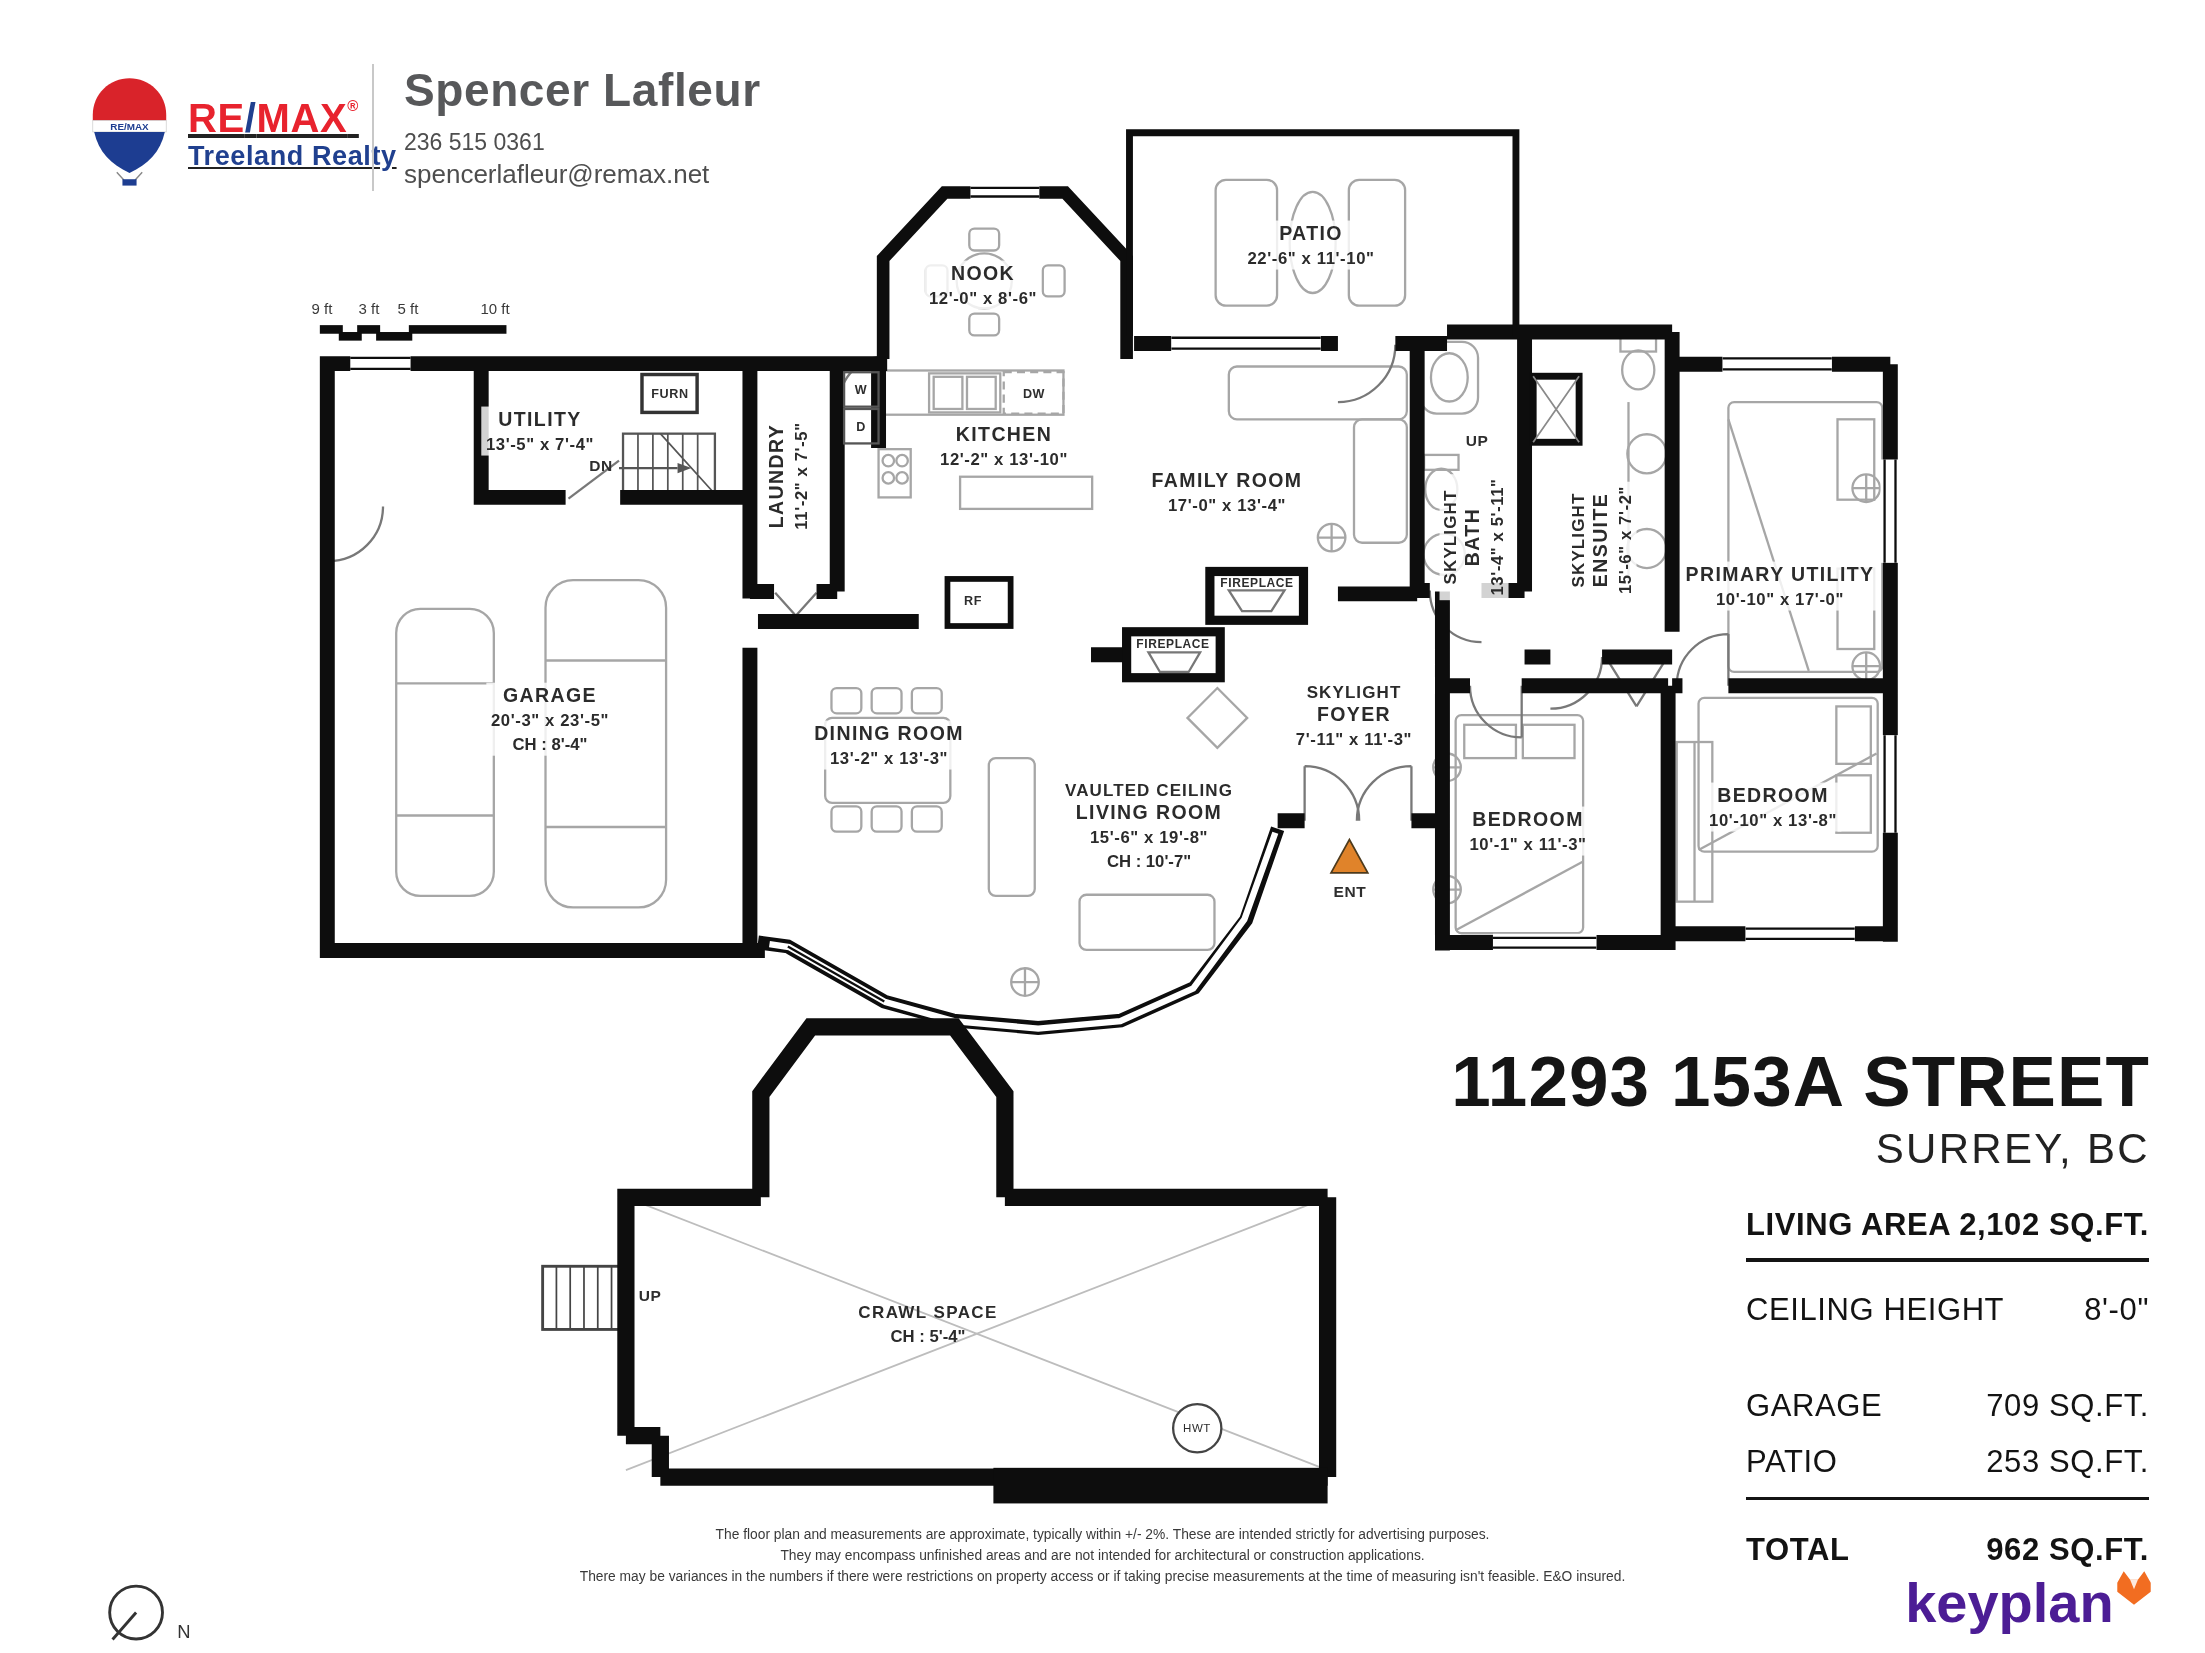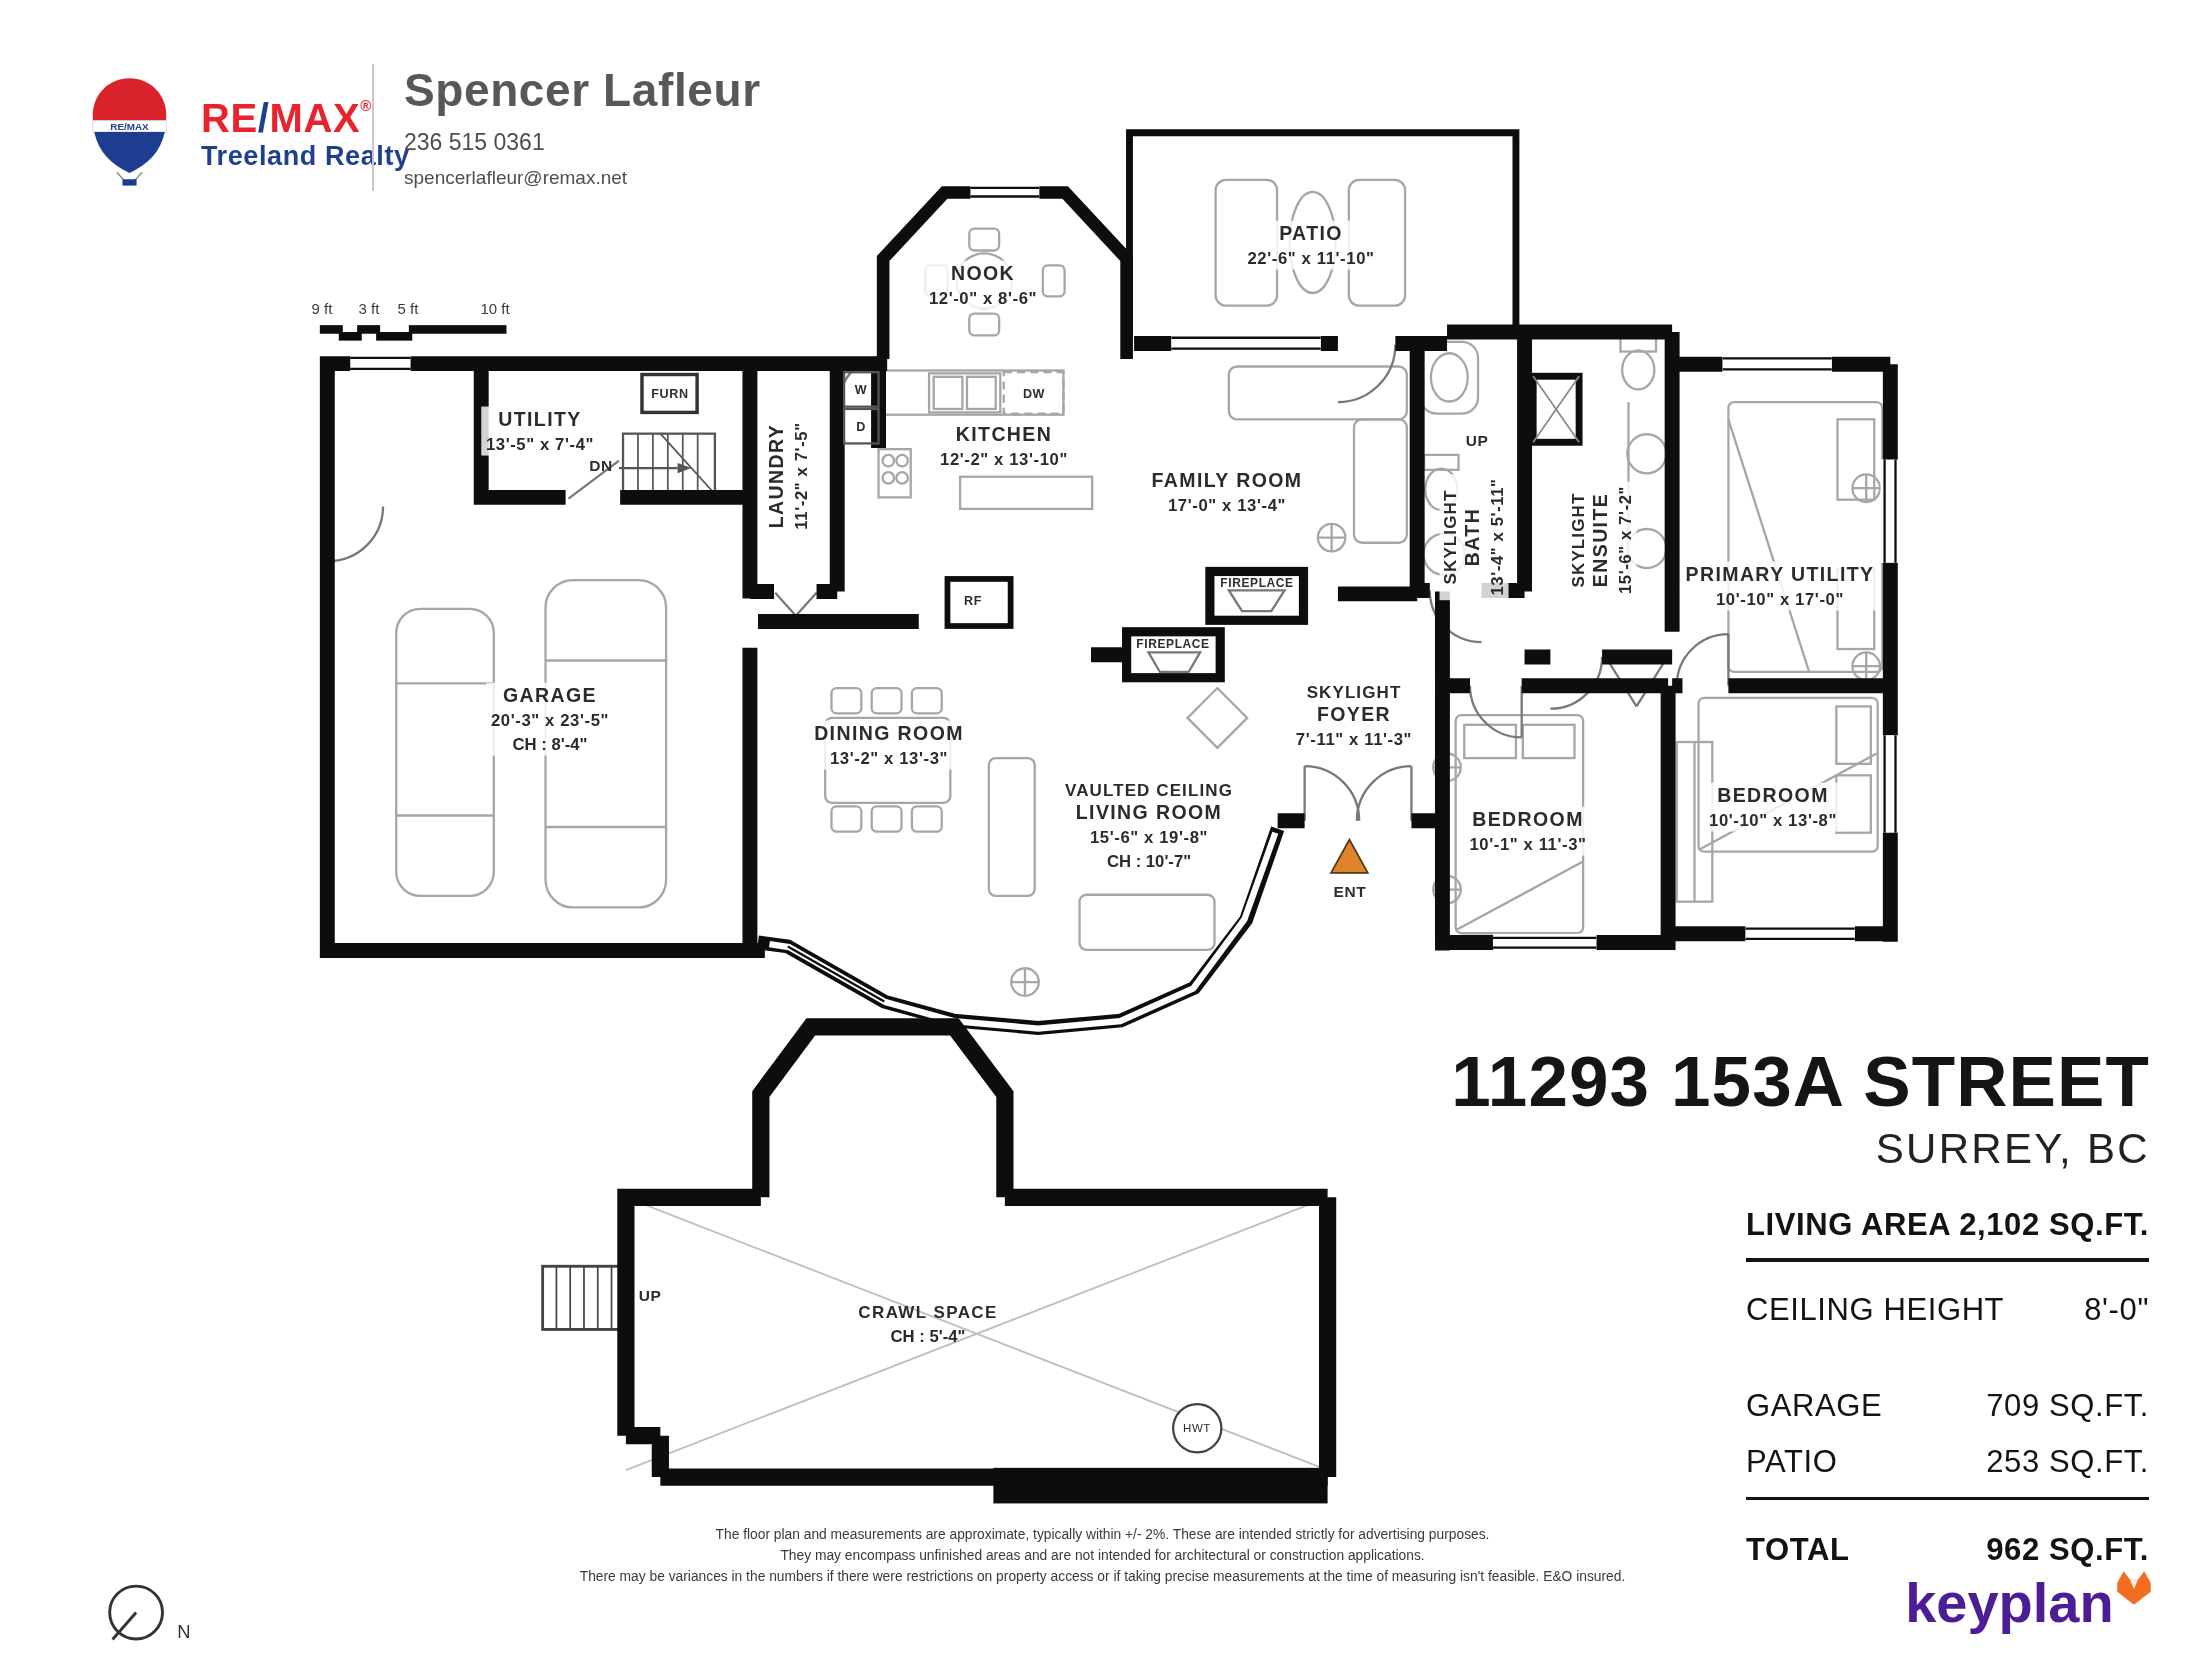--- a/index.html
+++ b/index.html
@@ -1,29 +1,29 @@
 <!DOCTYPE html>
 <html style="font-size:9.2px"><head>
 <meta charset="utf-8">
 <style>
   html,body{margin:0;padding:0;background:#fff;}
   .page{position:relative;width:2205px;height:1654px;background:#fff;overflow:hidden;
         font-family:"Liberation Sans",sans-serif;color:#222;}
   
-  .brand{position:absolute;left:86px;top:74px;display:flex;gap:28px;align-items:flex-start;}
+  .brand{position:absolute;left:86px;top:74px;display:flex;gap:15px;align-items:flex-start;text-decoration:underline;}
   .brand-text{margin-top:24px;}
   .brand-name{font-size:40px;font-weight:800;color:#e8232e;letter-spacing:0.6px;line-height:1;}
   .brand-name .slash{color:#20408f;}
   .brand-name sup{font-size:15px;vertical-align:top;}
   .brand-sub{font-size:27px;font-weight:700;color:#20408f;margin-top:3.4px;letter-spacing:0.6px;}
   .vdiv{position:absolute;left:372px;top:64px;width:1.7px;height:127px;background:#c8c8c8;}
   .agent{position:absolute;left:404px;top:63px;}
   .agent-name{font-size:46px;font-weight:700;color:#57585a;letter-spacing:0.6px;}
   .agent-phone{font-size:23px;color:#4e4e4e;margin-top:11.5px;}
-  .agent-email{font-size:19px;color:#4e4e4e;margin-top:11px;}
+  .agent-email{font-size:26px;color:#4e4e4e;margin-top:3px;}
   
   svg.plan{position:absolute;left:0;top:0;width:2205px;height:1654px;}
   
   .room{position:absolute;text-align:center;color:#2b2b2b;white-space:nowrap;
         transform:translate(-50%,-50%);background:rgba(255,255,255,.82);padding:1.1px 4.6px;line-height:1.18;}
   .room.vert{transform:translate(-50%,-50%) rotate(-90deg);}
   .r-pre{font-size:17px;font-weight:700;letter-spacing:1.1px;}
   .r-name{font-size:19.5px;font-weight:700;letter-spacing:1.4px;}
   .r-dims{font-size:16.7px;font-weight:700;letter-spacing:0.6px;margin-top:4px;}
   .r-ch{font-size:16.7px;font-weight:700;margin-top:4px;}

